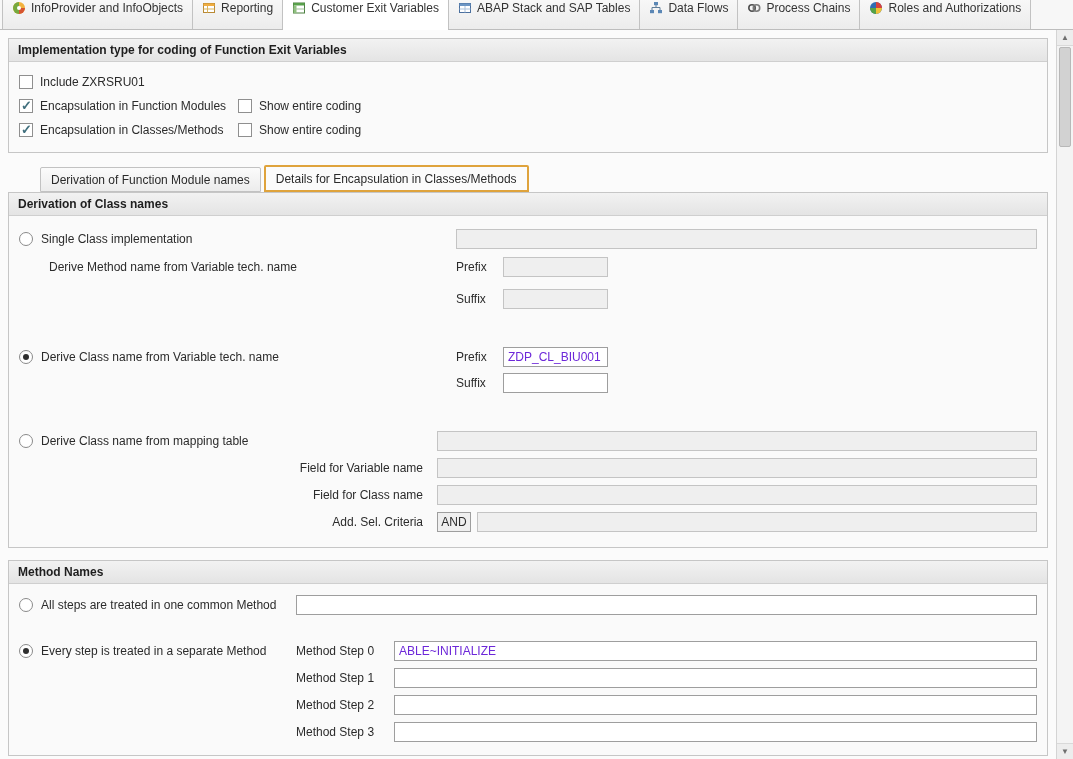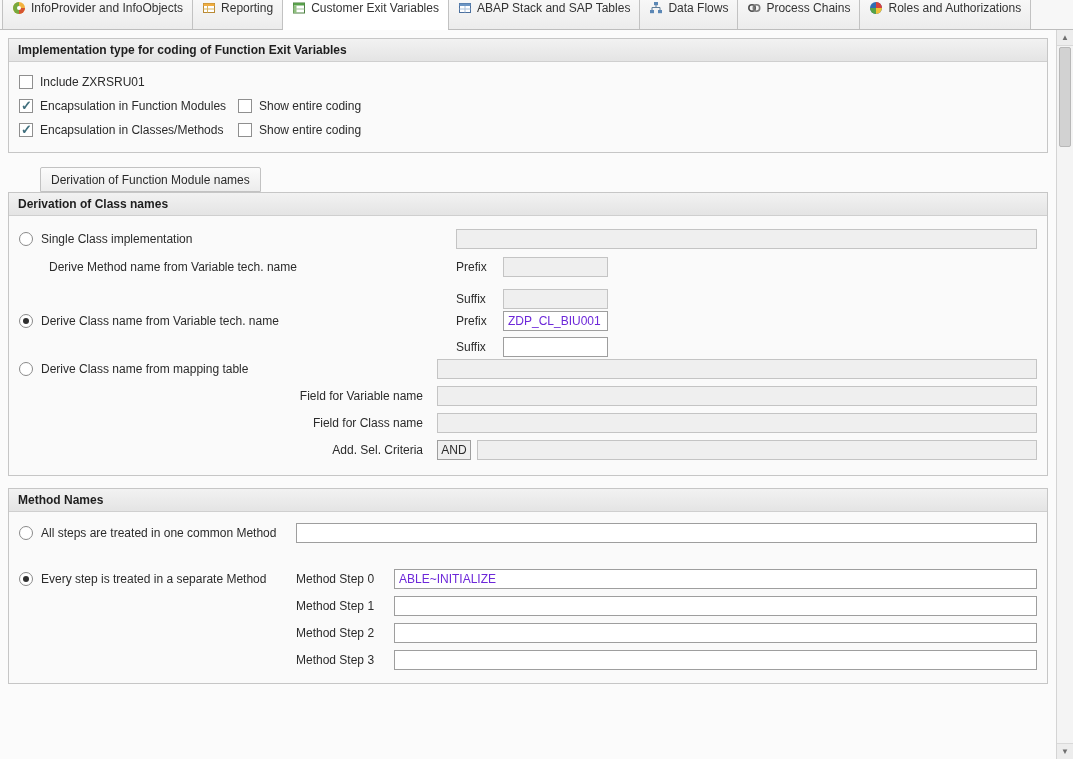--- a/index.html
+++ b/index.html
@@ -62,21 +62,21 @@
   .grow { flex:1; }
   .rlabel { width:418px; text-align:right; padding-right:14px; flex:none; }
   .and-box { width:34px; height:20px; border:1px solid #9e9e9e; background:#efefef;
     display:flex; align-items:center; justify-content:center; margin-right:6px; flex:none; }
 
   .mleft { width:277px; display:flex; align-items:center; }
   .msp { width:277px; flex:none; }
   .step-label { width:98px; flex:none; }
 
   .mt6 { margin-top:6px; } .mt10 { margin-top:10px; } .mt4 { margin-top:4px; }
-  .mt36 { } .mt24 { margin-top:24px; } .mt5 { margin-top:5px; }
+  .mt36 { margin-top:36px; } .mt24 { margin-top:24px; } .mt5 { margin-top:5px; }
   .gap12 { margin-top:12px; }
 
   
   .vscroll { width:17px; background:#f4f4f4; border-left:1px solid #d4d4d4;
     display:flex; flex-direction:column; }
   .sbtn { height:16px; display:flex; align-items:center; justify-content:center;
     font-size:8px; color:#6f6f6f; background:#ededed; border-bottom:1px solid #d9d9d9; cursor:pointer; }
   .sbtn.bottom { margin-top:auto; border-top:1px solid #d9d9d9; border-bottom:none; }
   .sthumb { height:100px; margin:1px 2px 0; background:#d2d2d2; border:1px solid #b8b8b8;
     border-radius:2px; cursor:pointer; }
@@ -202,20 +202,23 @@
             <span>Show entire coding</span>
           </div>
         </div>
       </div>
     </div>
 
     <div class="subtabs">
       <div class="subtab">
         <span>Derivation of Function Module names</span>
       </div>
+      <div class="subtab active">
+        <span>Details for Encapsulation in Classes/Methods</span>
+      </div>
     </div>
 
     <div class="groupbox">
       <div class="group-header">Derivation of Class names</div>
       <div class="panel-body">
 
         <div class="row">
           <div class="left437">
             <span class="radio"></span>
             <span>Single Class implementation</span>

